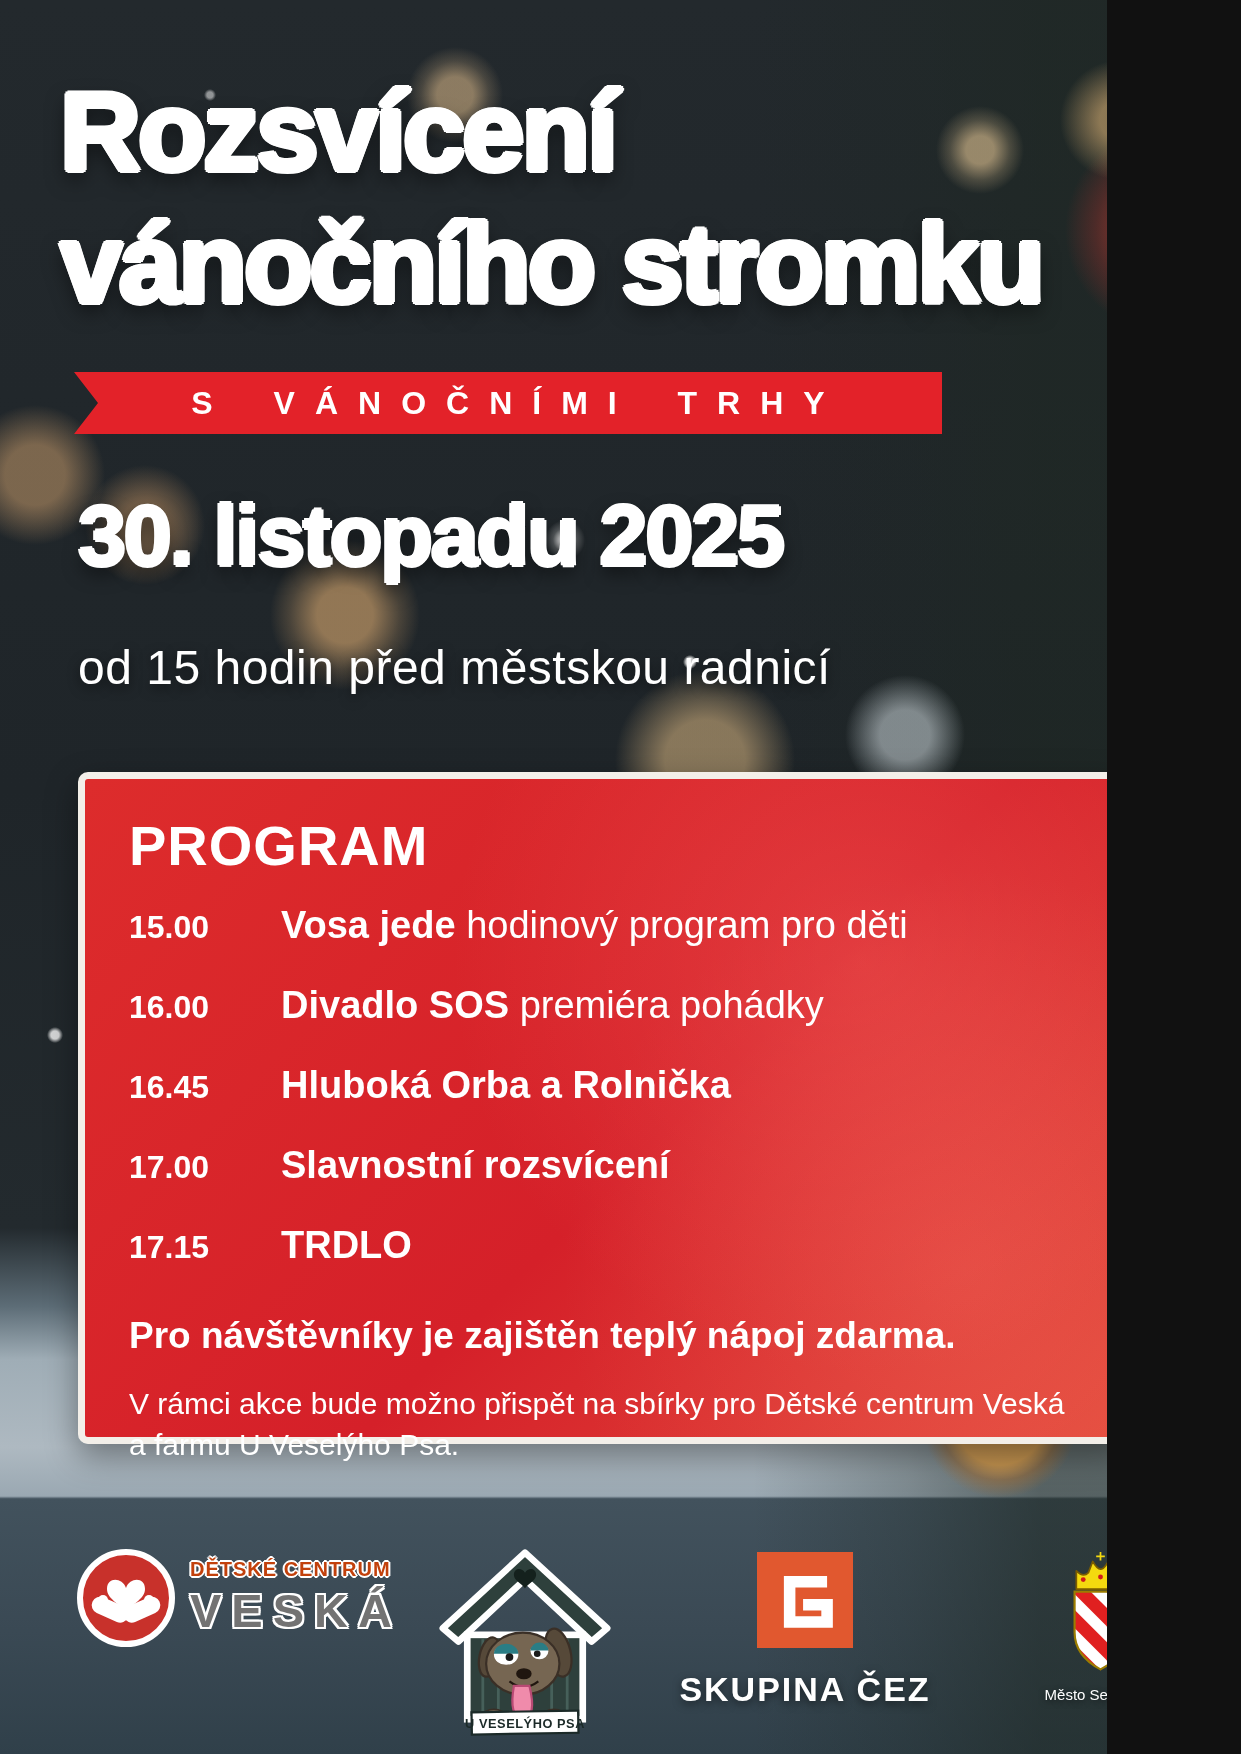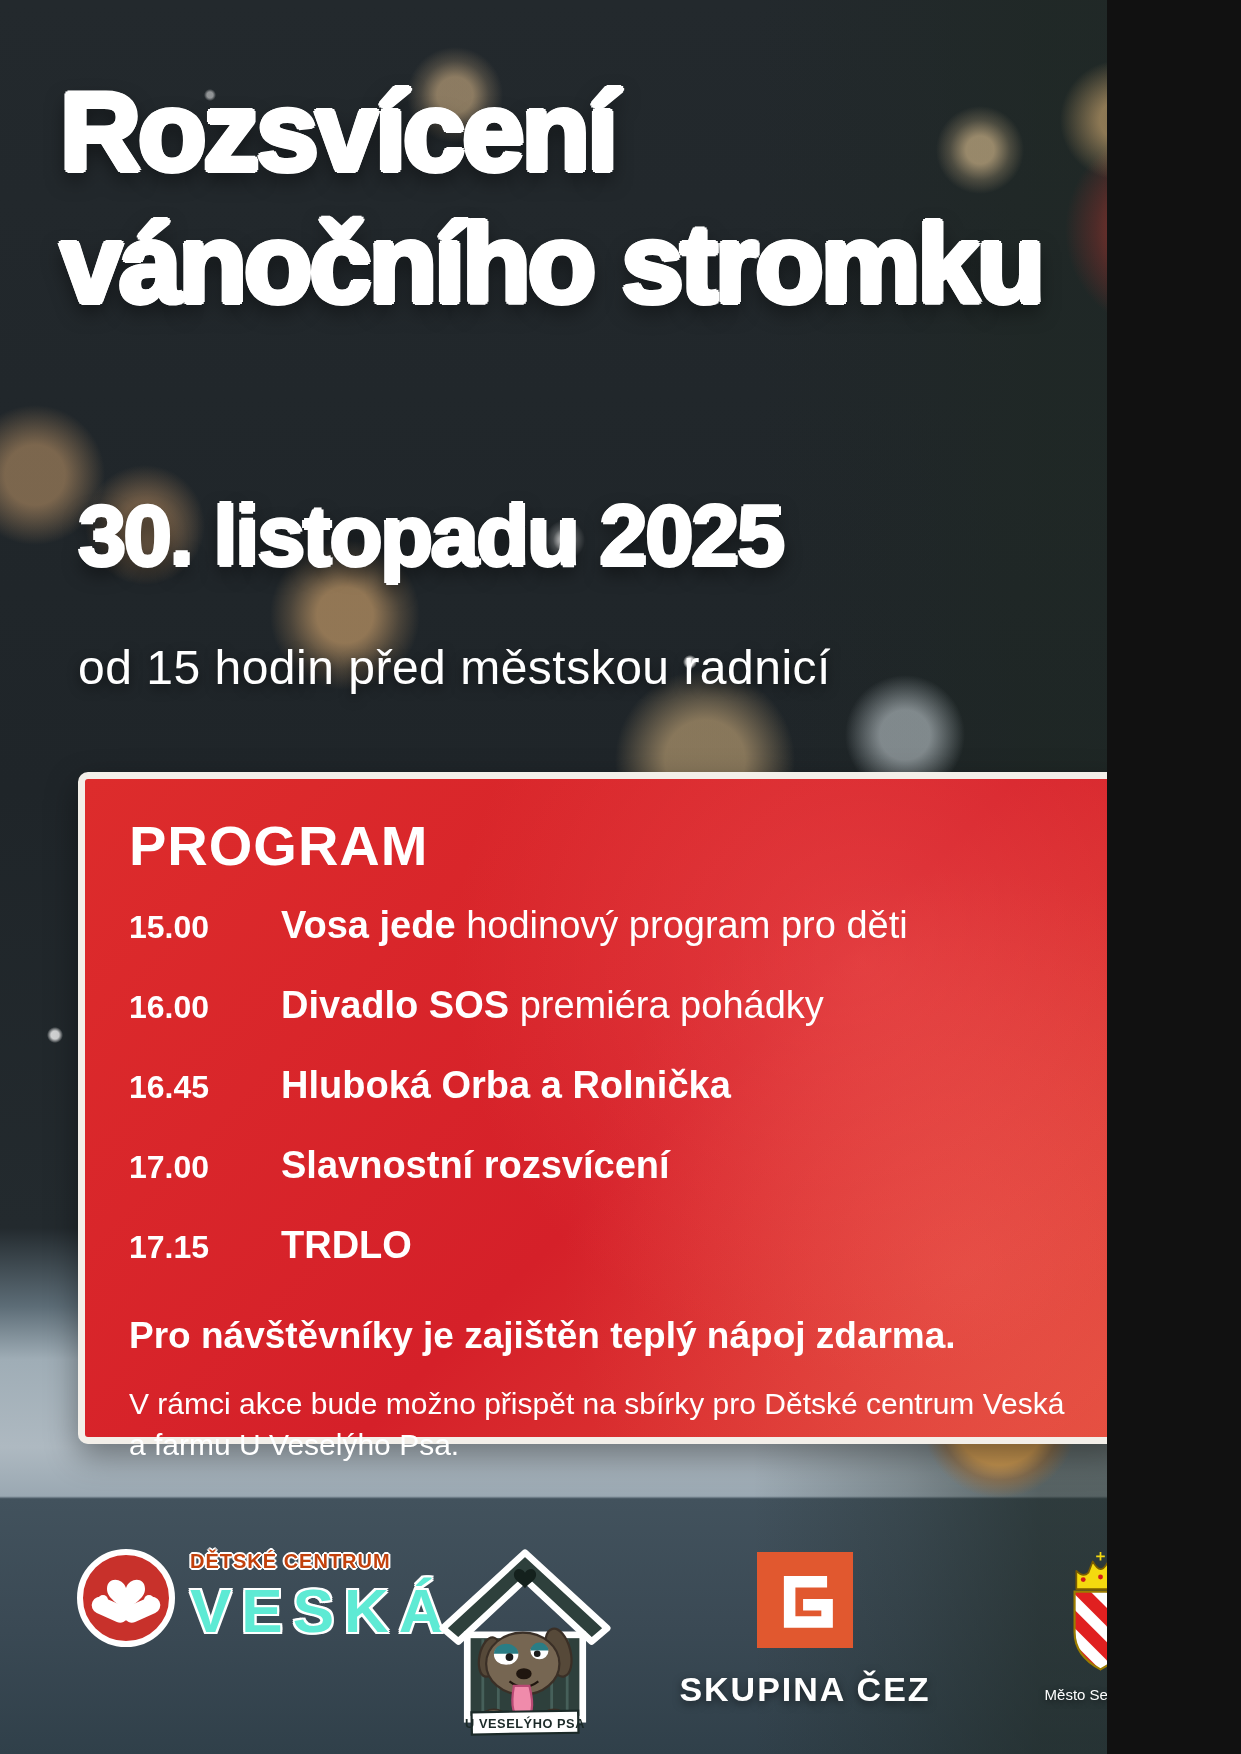--- a/index.html
+++ b/index.html
@@ -97,21 +97,21 @@
   .program-note{font-size:37px;font-weight:bold;margin-top:48px;}
   .program-smallnote{font-size:30px;font-weight:normal;margin-top:26px;line-height:1.38;max-width:960px;}
   
   .sponsor{position:absolute;display:flex;align-items:center;}
   .veska{left:76px;top:1548px;gap:14px;}
   .veska-text .l1{
     font-size:20px;font-weight:bold;color:#c2410c;letter-spacing:1px;
     text-shadow:-2px 0 #fff,2px 0 #fff,0 -2px #fff,0 2px #fff,-1px -1px #fff,1px 1px #fff,-1px 1px #fff,1px -1px #fff;
   }
   .veska-text .l2{
-    font-size:62px;font-weight:bold;color:#5eead4;letter-spacing:10px;margin-top:2px;
+    font-size:47px;font-weight:bold;color:#737373;letter-spacing:10px;margin-top:2px;
     text-shadow:-2px 0 #fff,2px 0 #fff,0 -2px #fff,0 2px #fff,-2px -2px #fff,2px 2px #fff,-2px 2px #fff,2px -2px #fff;
   }
   .dogfarm{left:436px;top:1546px;}
   .cez{left:655px;top:1552px;width:300px;flex-direction:column;}
   .cez-square{width:96px;height:96px;}
   .cez-label{font-size:34px;font-weight:bold;letter-spacing:2px;margin-top:22px;white-space:nowrap;
     text-shadow:0 3px 8px rgba(0,0,0,.5);}
   .sezemice{left:1005px;top:1550px;width:190px;flex-direction:column;}
   .sezemice-label{font-size:15px;font-weight:normal;margin-top:6px;white-space:nowrap;
     text-shadow:0 2px 6px rgba(0,0,0,.5);}
@@ -121,20 +121,23 @@
 <body>
 
 <div class="poster">
   <div class="bg"></div>
 
   <div class="title">
     <div class="line">Rozsvícení</div>
     <div class="line">vánočního stromku</div>
   </div>
 
+  <div class="ribbon">
+    <span>S VÁNOČNÍMI TRHY</span>
+  </div>
 
   <div class="date">30. listopadu 2025</div>
   <div class="subtitle">od 15 hodin před městskou radnicí</div>
 
   <div class="program-box">
     <div class="program-heading">PROGRAM</div>
 
     <div class="program-row">
       <div class="program-time">15.00</div>
       <div class="program-text"><span class="act">Vosa jede</span> <span>hodinový program pro děti</span></div>

